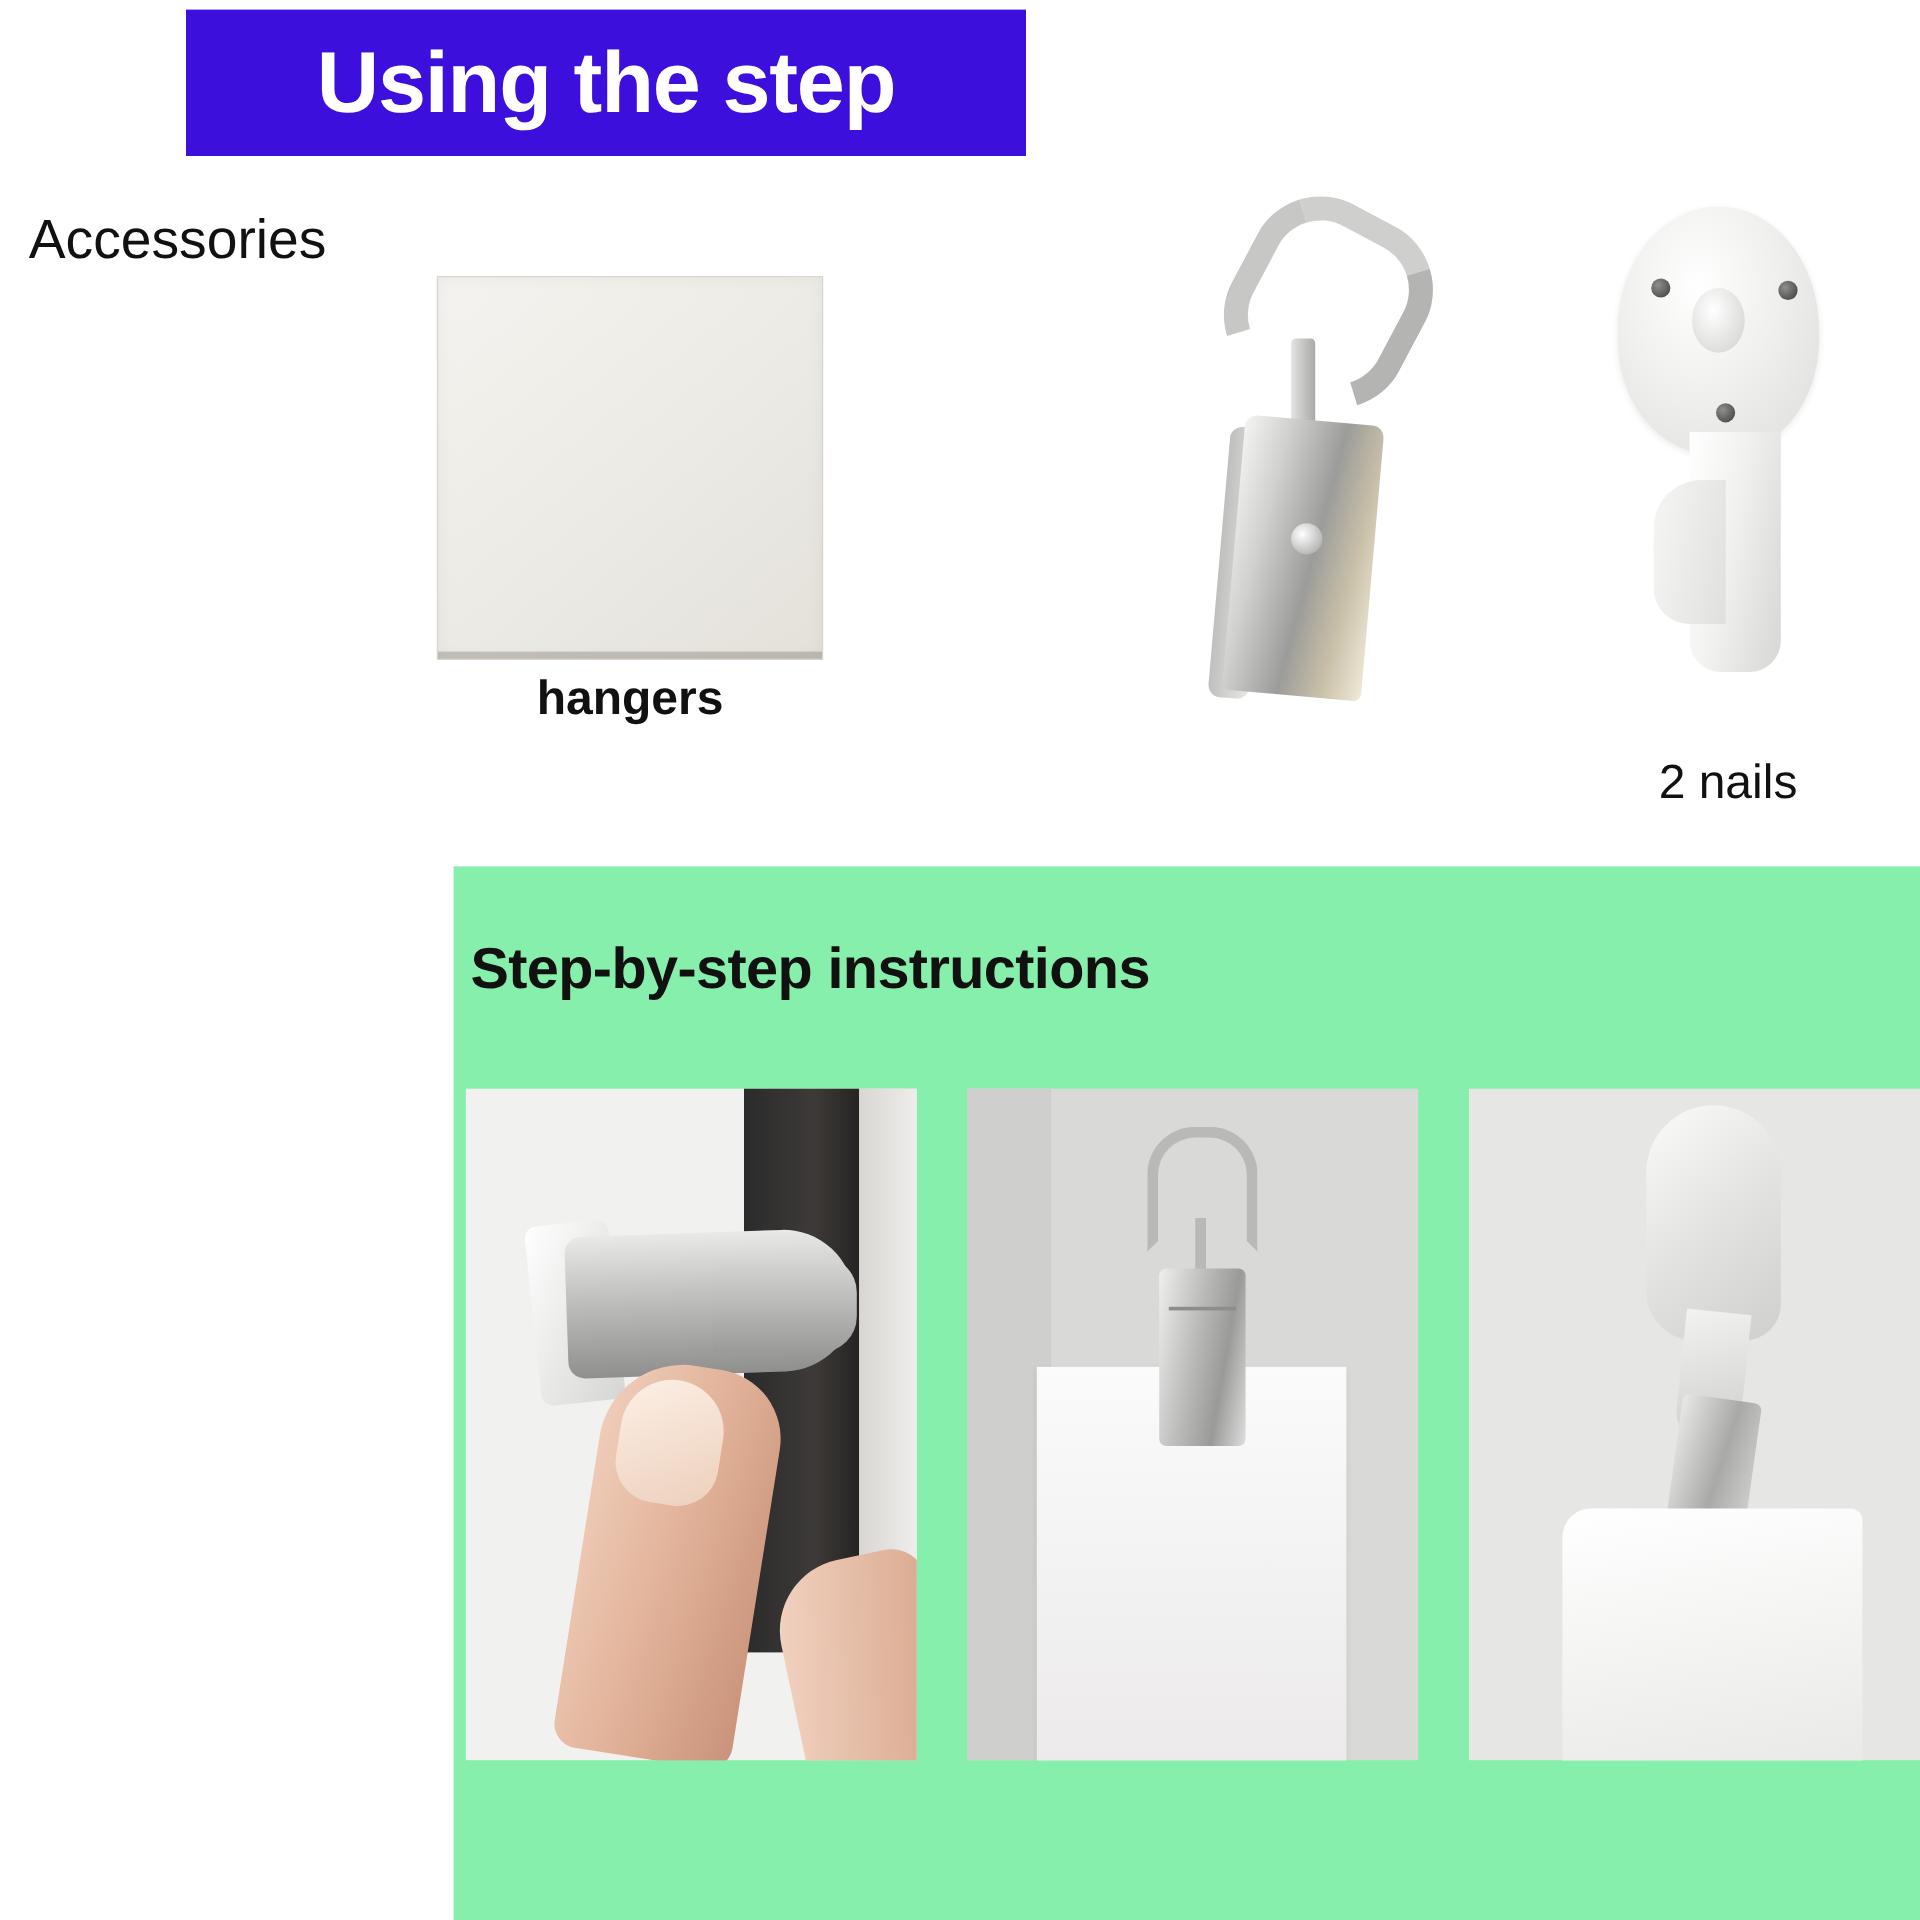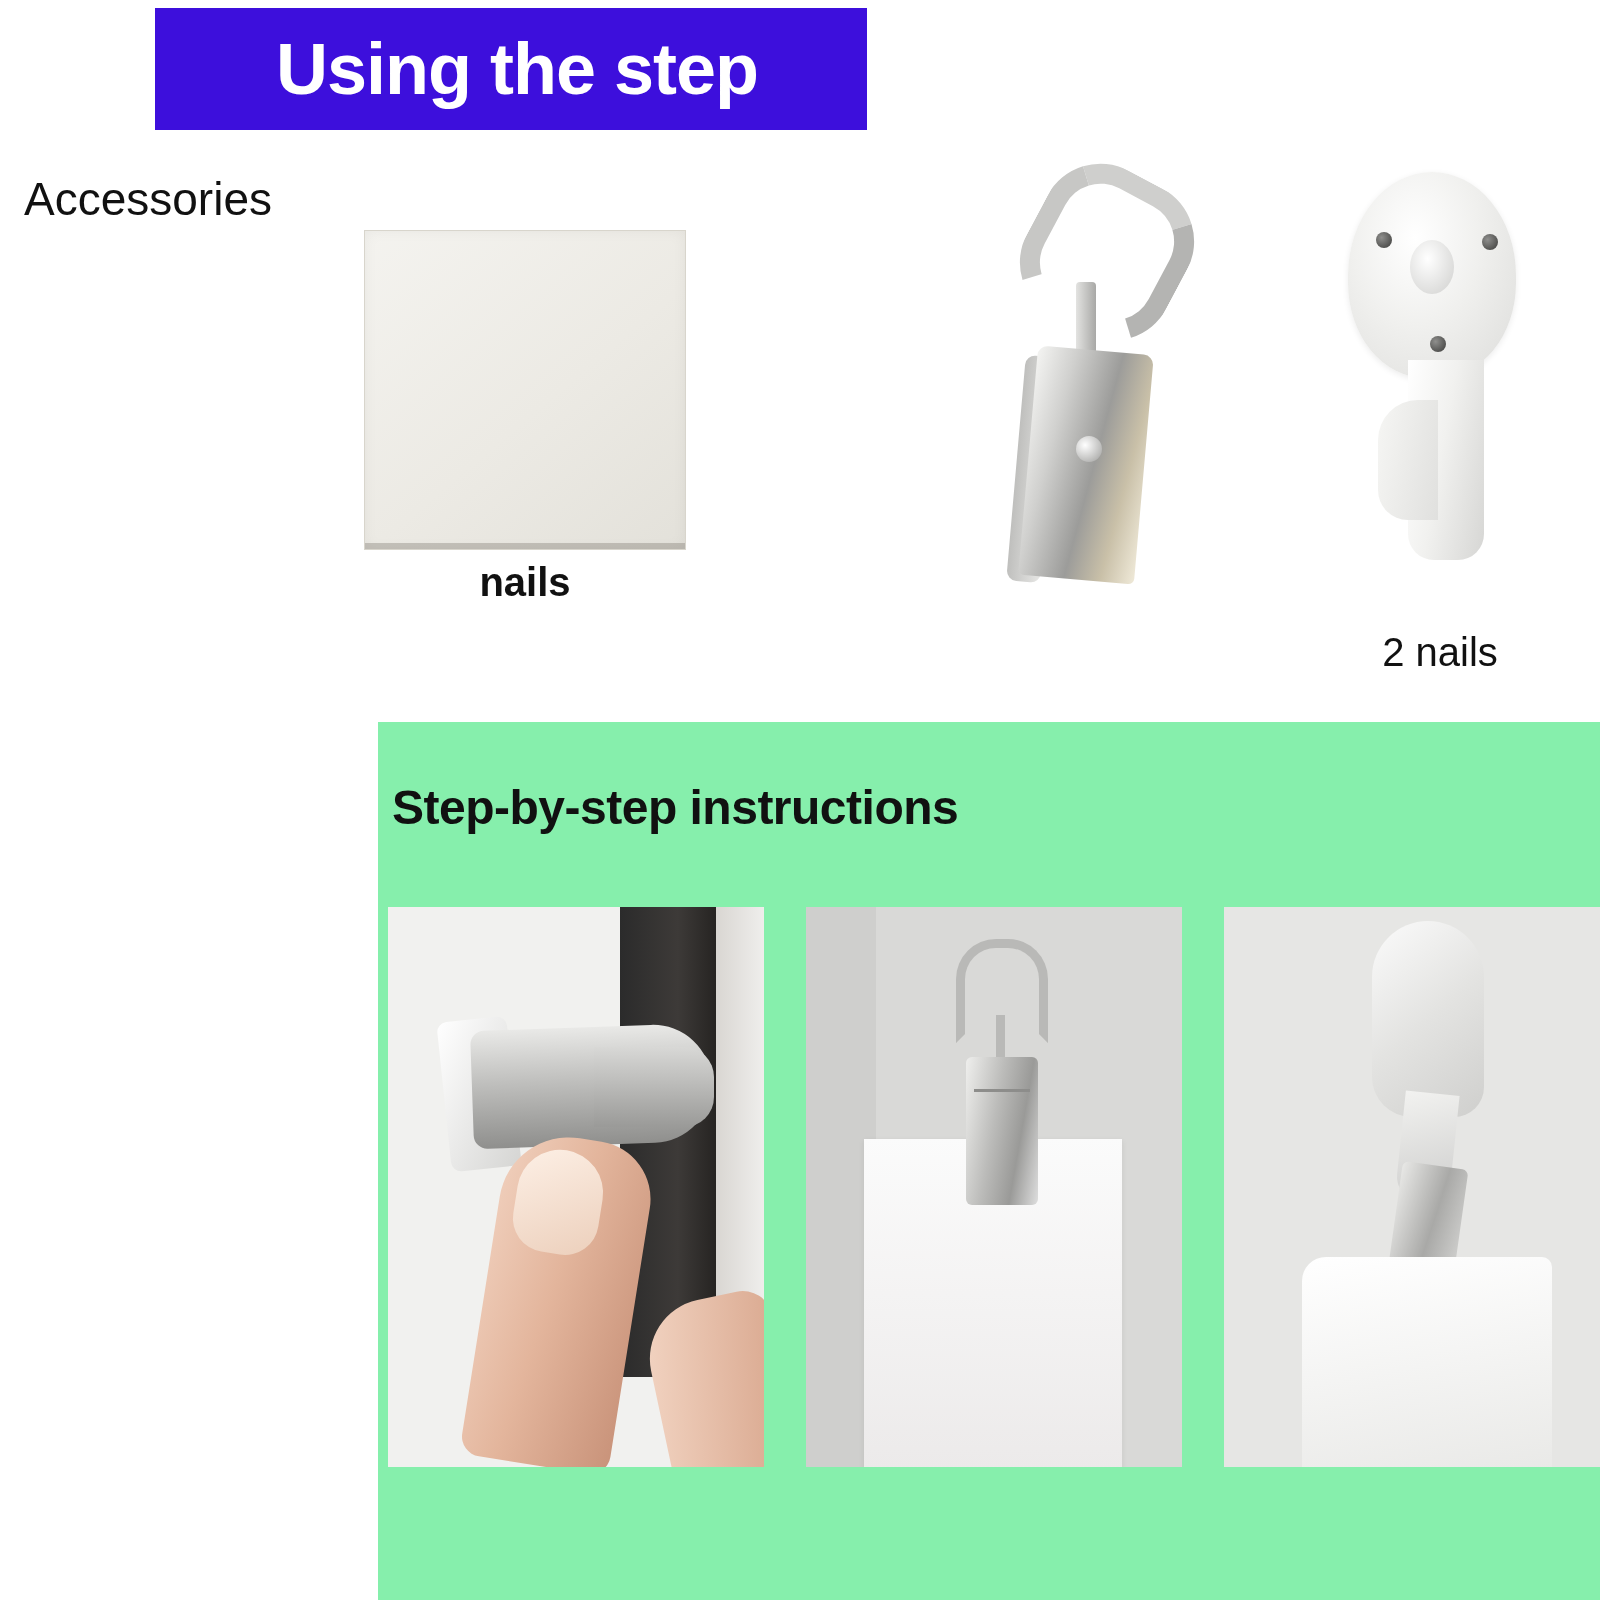--- a/index.html
+++ b/index.html
@@ -19,21 +19,20 @@
   .banner {
     position: absolute;
     left: 155px;
     top: 8px;
     width: 700px;
     height: 122px;
     background: #3d0fdc;
     display: flex;
     align-items: center;
     justify-content: center;
-    padding-left: 12px;
   }
   .banner-title {
     color: #ffffff;
     font-size: 72px;
     font-weight: bold;
     letter-spacing: -1px;
     line-height: 1;
     white-space: nowrap;
   }
 
@@ -295,21 +294,21 @@
 <div class="banner">
   <div class="banner-title">Using the step</div>
 </div>
 
 <div class="accessories-label">Accessories</div>
 
 <div class="acc-row">
 
   <div class="acc-item sticky-item">
     <div class="sticky-square"></div>
-    <div class="acc-caption bold">nails</div>
+    <div class="acc-caption bold">hangers</div>
   </div>
 
   <div class="acc-item hanger-item">
     <div class="hanger-stage">
       <div class="hook-ring"></div>
       <div class="hook-stem"></div>
       <div class="clip-left"></div>
       <div class="clip-body"></div>
       <div class="clip-pivot"></div>
     </div>

